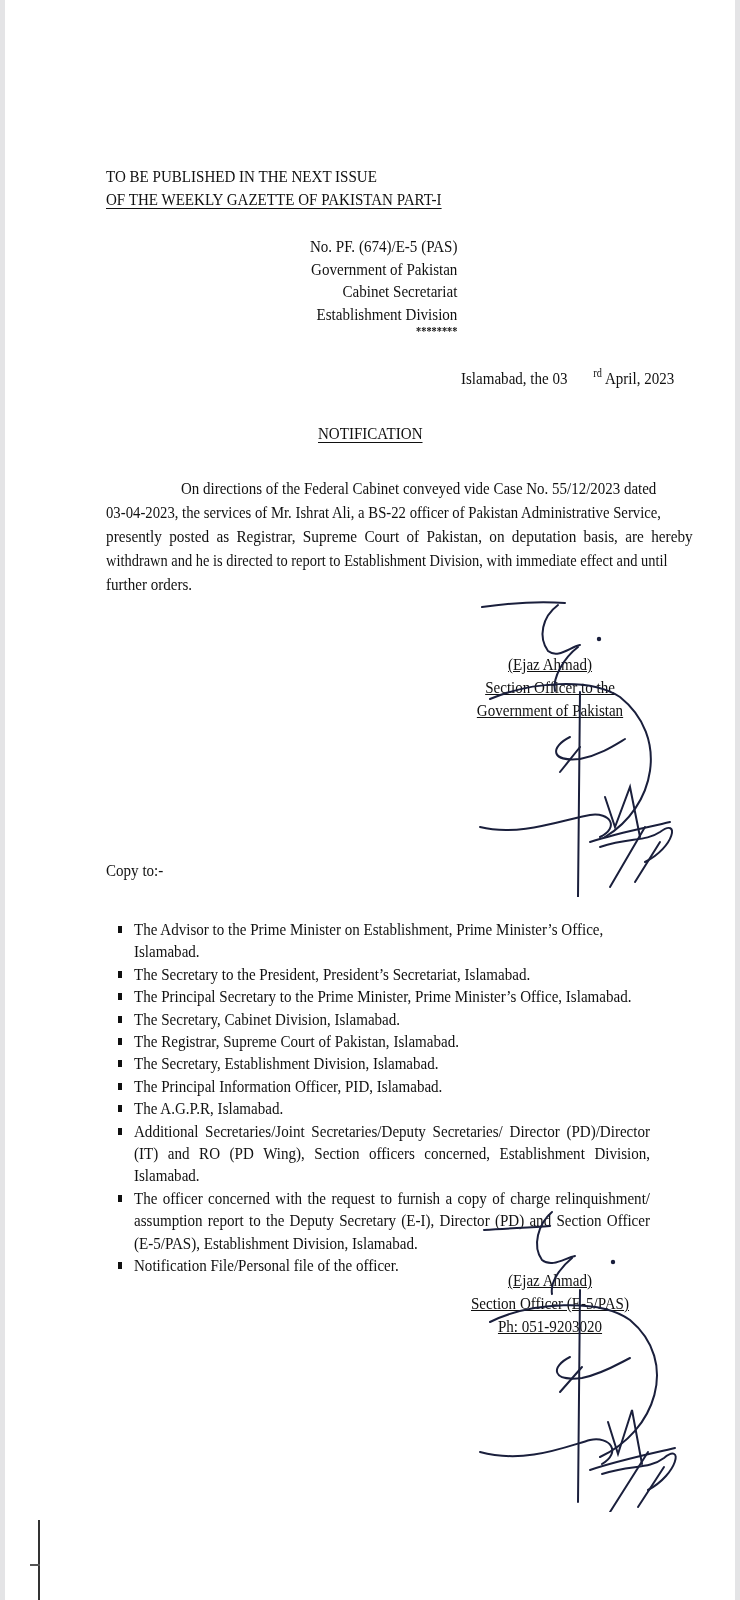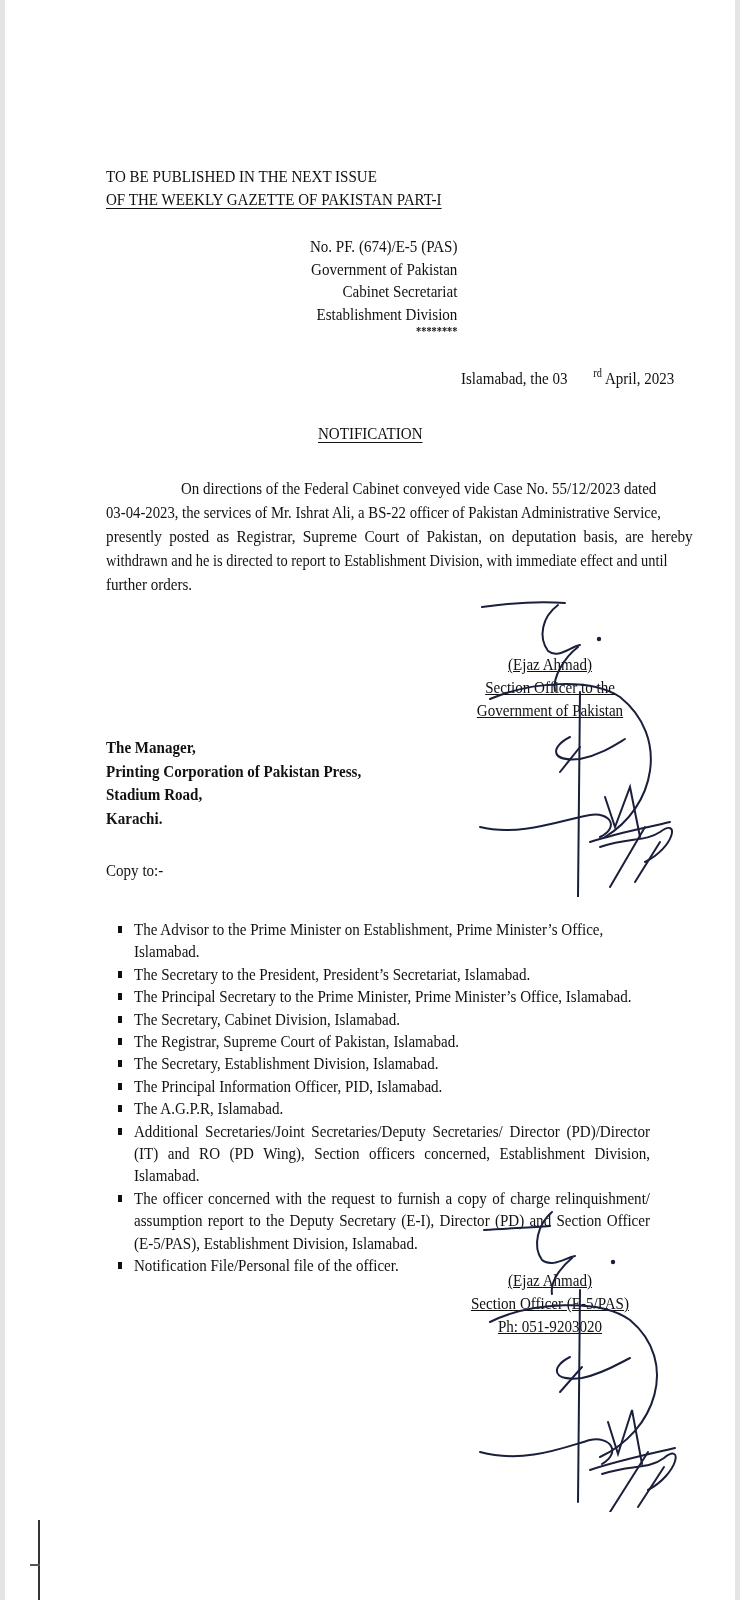--- a/index.html
+++ b/index.html
@@ -107,26 +107,20 @@
       <path d="M10 240 C50 250 95 232 120 228 C140 225 150 240 130 250"></path>
       <path d="M135 210 L145 240 L160 200 L170 250"></path>
       <path d="M120 255 C150 245 180 240 200 235"></path>
       <path d="M130 260 C160 250 175 255 190 245 C210 230 205 260 175 275"></path>
       <path d="M140 300 L175 240"></path>
       <path d="M165 295 L190 255"></path>
       <circle cx="129" cy="52" r="1.2" fill="#1a1f3c"></circle>
     </g>
   </svg>
 
-  <div class="addr">
-    <span class="line">The Manager,</span>
-    <span class="line">Printing Corporation of Pakistan Press,</span>
-    <span class="line">Stadium Road,</span>
-    <span class="line">Karachi.</span>
-  </div>
 
   <div class="t copyto">Copy to:-</div>
 
   <ul class="cc-list">
     <li>
         <span class="bullet"></span>
         <span class="txt">The Advisor to the Prime Minister on Establishment, Prime Minister’s Office, Islamabad.</span>
       </li>
     <li>
         <span class="bullet"></span>

